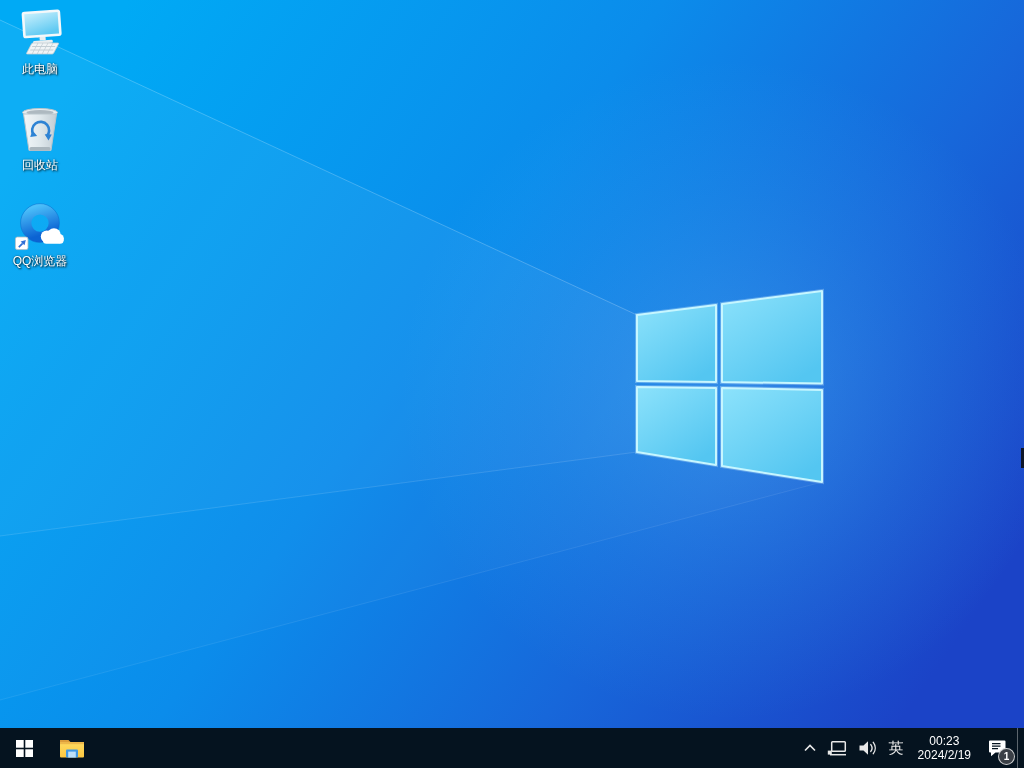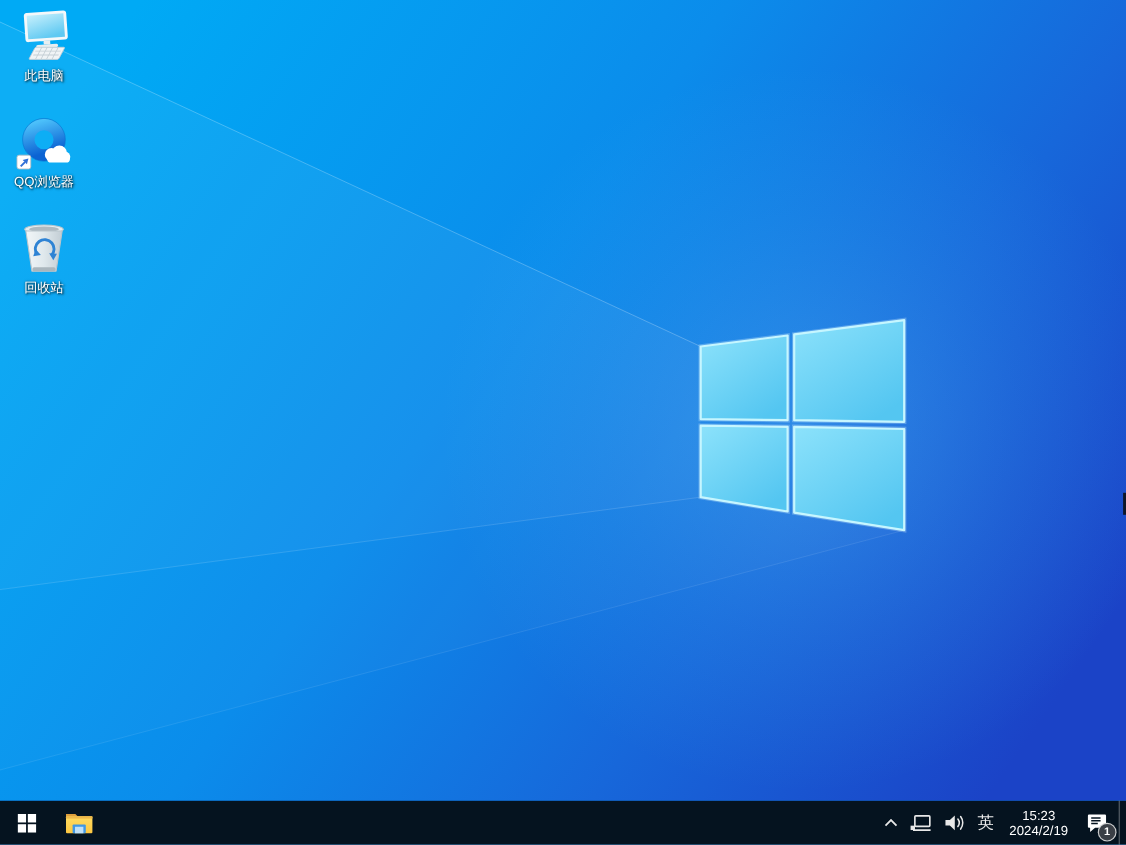--- a/index.html
+++ b/index.html
@@ -116,20 +116,44 @@
             <rect x="16" y="0" width="27" height="11" rx="1" fill="#f0f4f6" stroke="#c3ced4" stroke-width="0.7"></rect>
             <path d="M18,3.5 h23 M18,7 h23 M22,0 v11 M27,0 v11 M32,0 v11 M37,0 v11" stroke="#c3ced4" stroke-width="0.8"></path>
           </g>
         </svg>
       </span>
       <span class="label">此电脑</span>
     </div>
 
     <div class="desktop-icon">
       <span class="glyph">
+        <svg width="46" height="50" viewBox="0 0 46 50">
+          <defs>
+            <linearGradient id="bin" x1="0" y1="0" x2="1" y2="0">
+              <stop offset="0" stop-color="#f2f6f8"></stop>
+                <stop offset="0.5" stop-color="#dfe8ec"></stop>
+              <stop offset="1" stop-color="#c2cdd4"></stop>
+            </linearGradient>
+          </defs>
+          <ellipse cx="23" cy="7.5" rx="17.5" ry="4" fill="#e6edf0" stroke="#b9c5cc" stroke-width="1"></ellipse>
+          <ellipse cx="23" cy="7.5" rx="13.5" ry="2.6" fill="#aeb9c0"></ellipse>
+          <path d="M6.5,9 L12,45.5 L34,45.5 L39.5,9 Z" fill="url(#bin)" stroke="#b9c5cc" stroke-width="1" stroke-linejoin="round"></path>
+          <rect x="12.5" y="42" width="21" height="3.5" rx="1.5" fill="#aab6bd"></rect>
+          <g stroke="#2e83d4" stroke-width="2.6" fill="none">
+            <path d="M16.5,30 A8.5,8.5 0 1 1 29.5,31.5"></path>
+          </g>
+          <polygon points="31.5,35.5 34.8,29.6 27.7,29.3" fill="#2e83d4"></polygon>
+          <polygon points="15.5,25.5 13.2,31.9 20.2,30.9" fill="#2e83d4"></polygon>
+        </svg>
+      </span>
+      <span class="label">回收站</span>
+    </div>
+
+    <div class="desktop-icon">
+      <span class="glyph">
         <svg width="54" height="54" viewBox="0 0 54 54">
           <defs>
             <linearGradient id="qq" x1="0" y1="0" x2="0.3" y2="1">
               <stop offset="0" stop-color="#4cc0fa"></stop>
                 <stop offset="1" stop-color="#0b63d3"></stop>
             </linearGradient>
           </defs>
           <circle cx="27" cy="24" r="14.5" fill="none" stroke="url(#qq)" stroke-width="11"></circle>
           <circle cx="27" cy="24" r="20.2" fill="none" stroke="#0a57be" stroke-width="0.8" opacity="0.5"></circle>
           <g fill="#ffffff">
@@ -140,44 +164,20 @@
           </g>
           <g>
             <rect x="1.5" y="38.5" width="13" height="13" rx="2" fill="#ffffff" stroke="#b9bfc4" stroke-width="0.8"></rect>
             <line x1="5" y1="49" x2="9" y2="45" stroke="#2f6fd6" stroke-width="1.8"></line>
             <polygon points="12.3,41.6 6.9,43 10.9,47" fill="#2f6fd6"></polygon>
           </g>
         </svg>
       </span>
       <span class="label">QQ浏览器</span>
     </div>
-
-    <div class="desktop-icon">
-      <span class="glyph">
-        <svg width="46" height="50" viewBox="0 0 46 50">
-          <defs>
-            <linearGradient id="bin" x1="0" y1="0" x2="1" y2="0">
-              <stop offset="0" stop-color="#f2f6f8"></stop>
-                <stop offset="0.5" stop-color="#dfe8ec"></stop>
-              <stop offset="1" stop-color="#c2cdd4"></stop>
-            </linearGradient>
-          </defs>
-          <ellipse cx="23" cy="7.5" rx="17.5" ry="4" fill="#e6edf0" stroke="#b9c5cc" stroke-width="1"></ellipse>
-          <ellipse cx="23" cy="7.5" rx="13.5" ry="2.6" fill="#aeb9c0"></ellipse>
-          <path d="M6.5,9 L12,45.5 L34,45.5 L39.5,9 Z" fill="url(#bin)" stroke="#b9c5cc" stroke-width="1" stroke-linejoin="round"></path>
-          <rect x="12.5" y="42" width="21" height="3.5" rx="1.5" fill="#aab6bd"></rect>
-          <g stroke="#2e83d4" stroke-width="2.6" fill="none">
-            <path d="M16.5,30 A8.5,8.5 0 1 1 29.5,31.5"></path>
-          </g>
-          <polygon points="31.5,35.5 34.8,29.6 27.7,29.3" fill="#2e83d4"></polygon>
-          <polygon points="15.5,25.5 13.2,31.9 20.2,30.9" fill="#2e83d4"></polygon>
-        </svg>
-      </span>
-      <span class="label">回收站</span>
-    </div>
   </div>
 
   <div class="taskbar">
 
     <div class="tb-btn">
       <svg width="17" height="17" viewBox="0 0 17 17">
         <g fill="#ffffff">
           <rect x="0" y="0" width="7.7" height="7.7"></rect>
           <rect x="9.3" y="0" width="7.7" height="7.7"></rect>
           <rect x="0" y="9.3" width="7.7" height="7.7"></rect>
@@ -223,21 +223,21 @@
           <polygon points="1.5,5.5 5.5,5.5 10,1.3 10,14.7 5.5,10.5 1.5,10.5" fill="#e8e8e8"></polygon>
           <path d="M12.8,4.6 A5.6,5.6 0 0 1 12.8,11.4 M15.3,2.3 A9.4,9.4 0 0 1 15.3,13.7" fill="none" stroke="#e8e8e8" stroke-width="1.4" stroke-linecap="round"></path>
         </svg>
       </div>
 
       <div class="tray-btn ime">
         <span>英</span>
       </div>
 
       <div class="clock">
-        <div>15:23</div>
+        <div>00:23</div>
         <div>2024/2/19</div>
       </div>
 
       <div class="action-wrap">
         <svg width="20" height="18" viewBox="0 0 20 18">
           <path d="M2,1.5 h14.5 a1,1 0 0 1 1,1 v10 a1,1 0 0 1 -1,1 h-9 l-4.5,3.8 v-3.8 h-1 a1,1 0 0 1 -1,-1 v-10 a1,1 0 0 1 1,-1 z" fill="#ffffff"></path>
           <path d="M4,4.7 h8.5 M4,7.2 h8.5 M4,9.7 h6" stroke="#05131f" stroke-width="1.3"></path>
         </svg>
         <span class="badge">1</span>
       </div>

